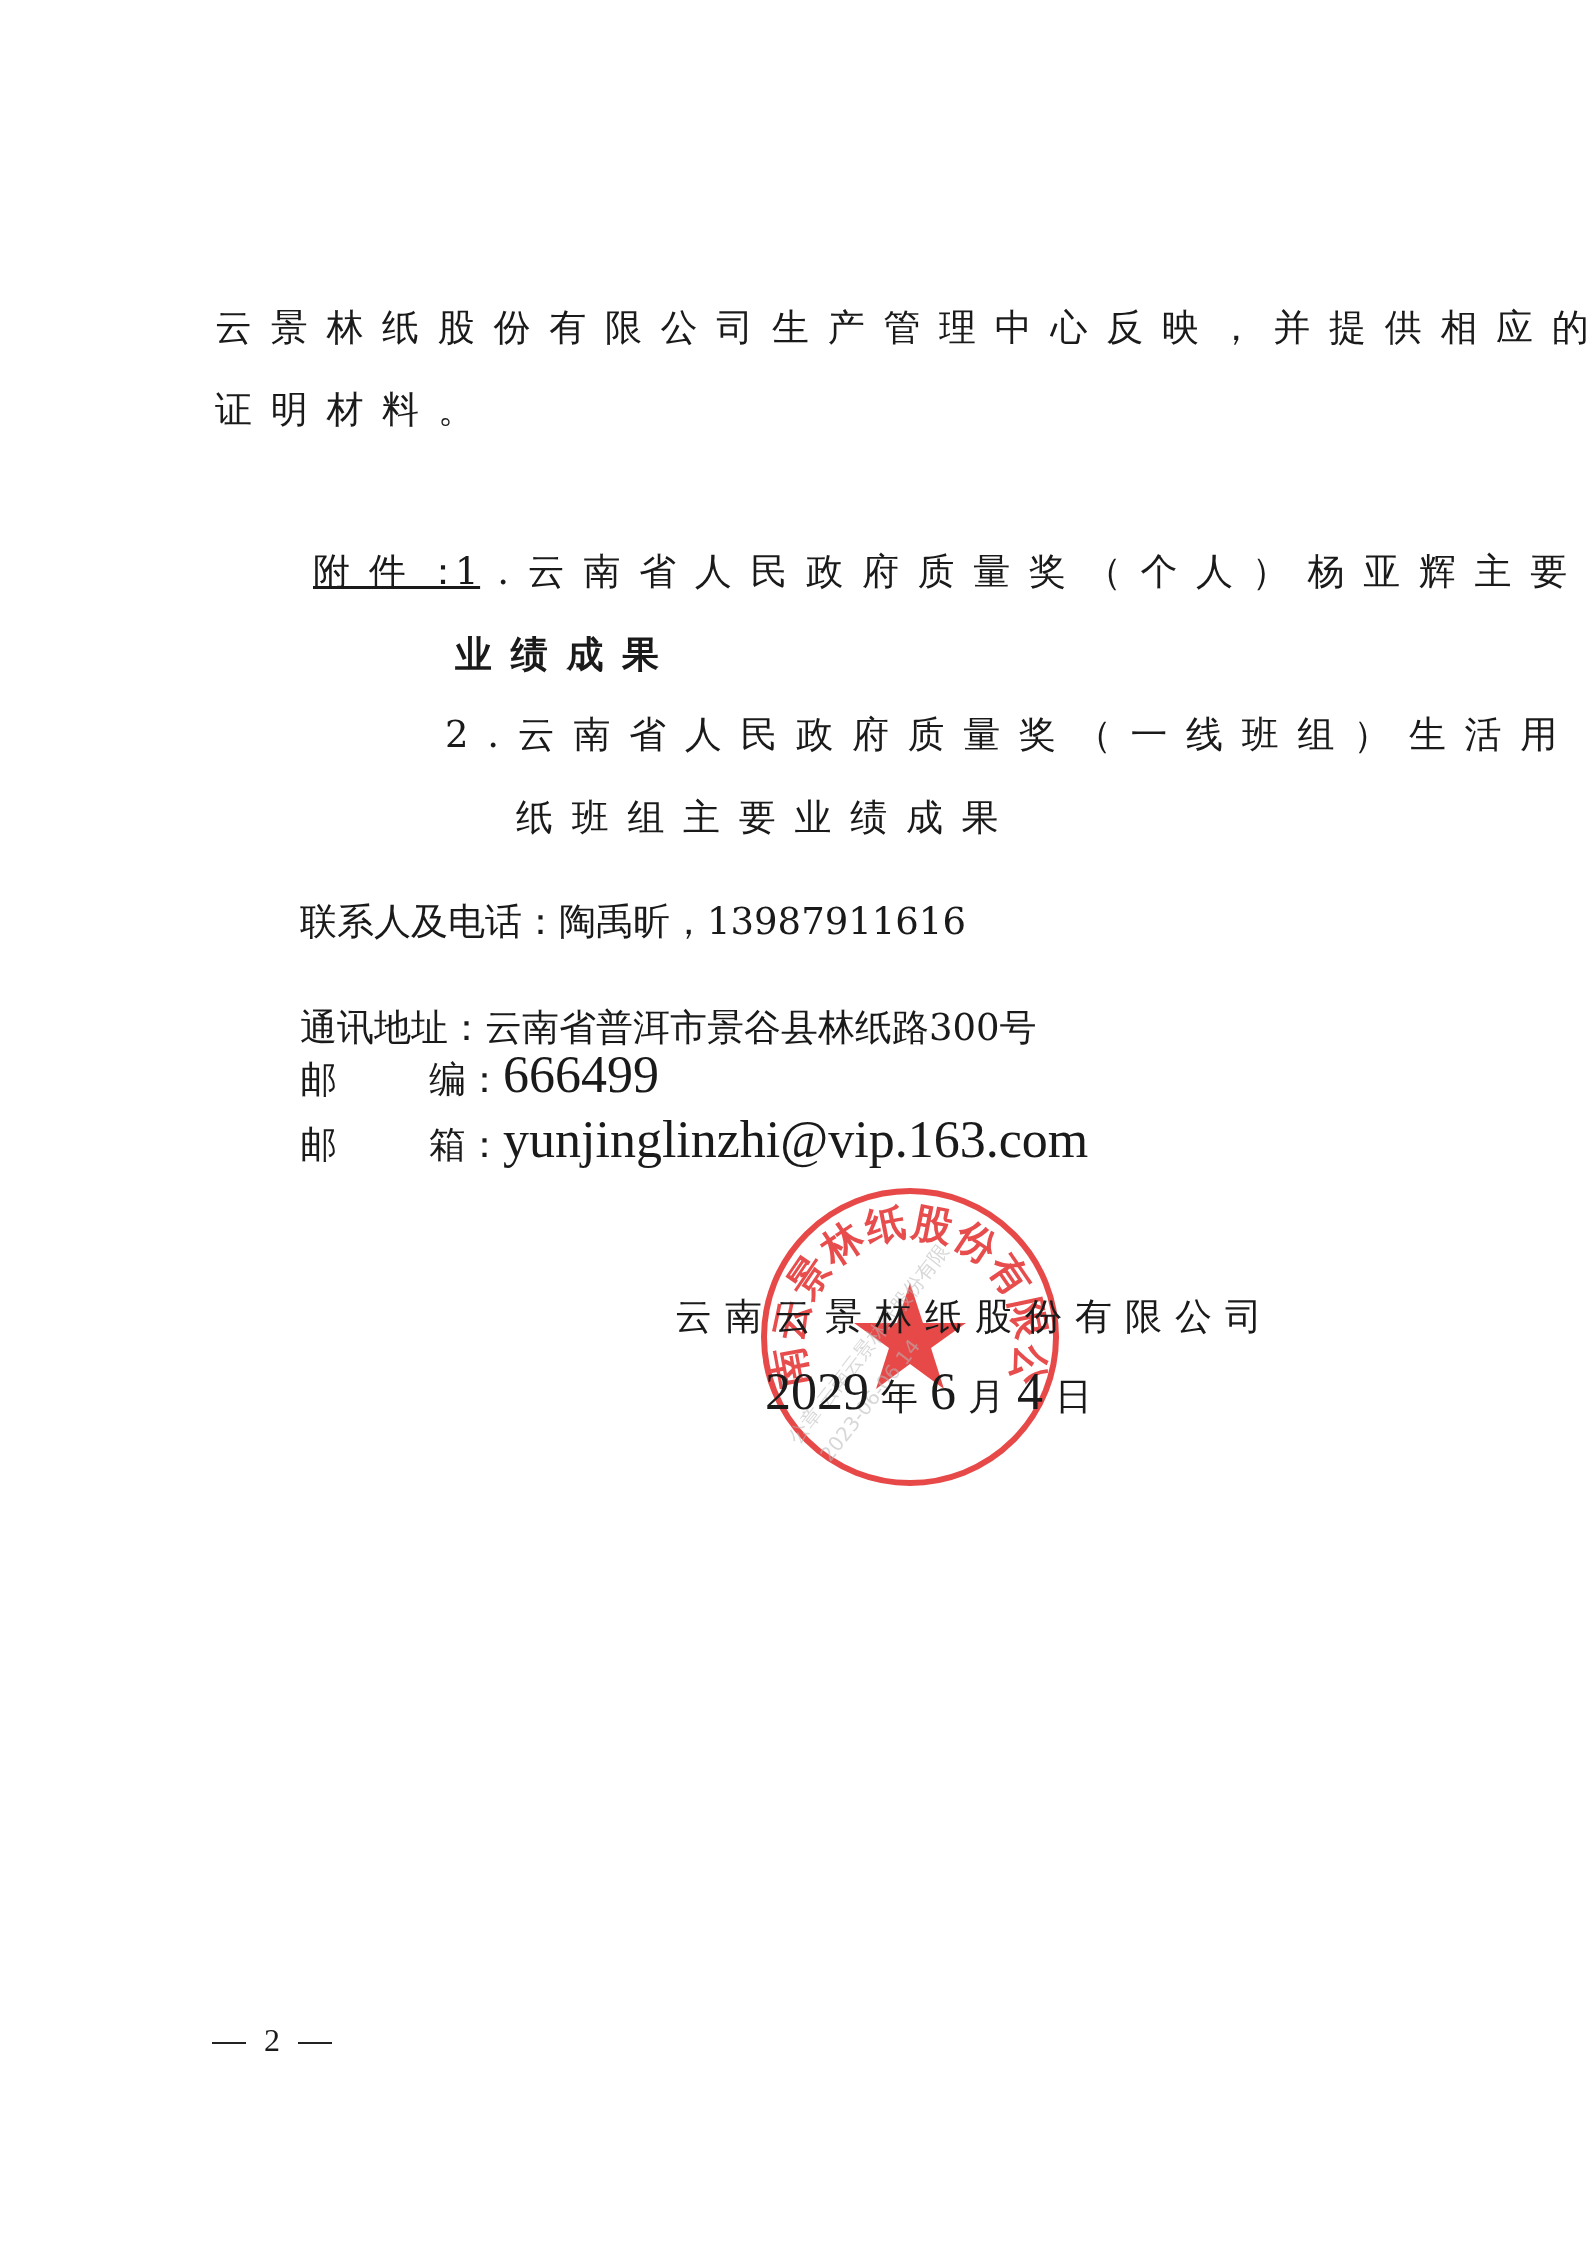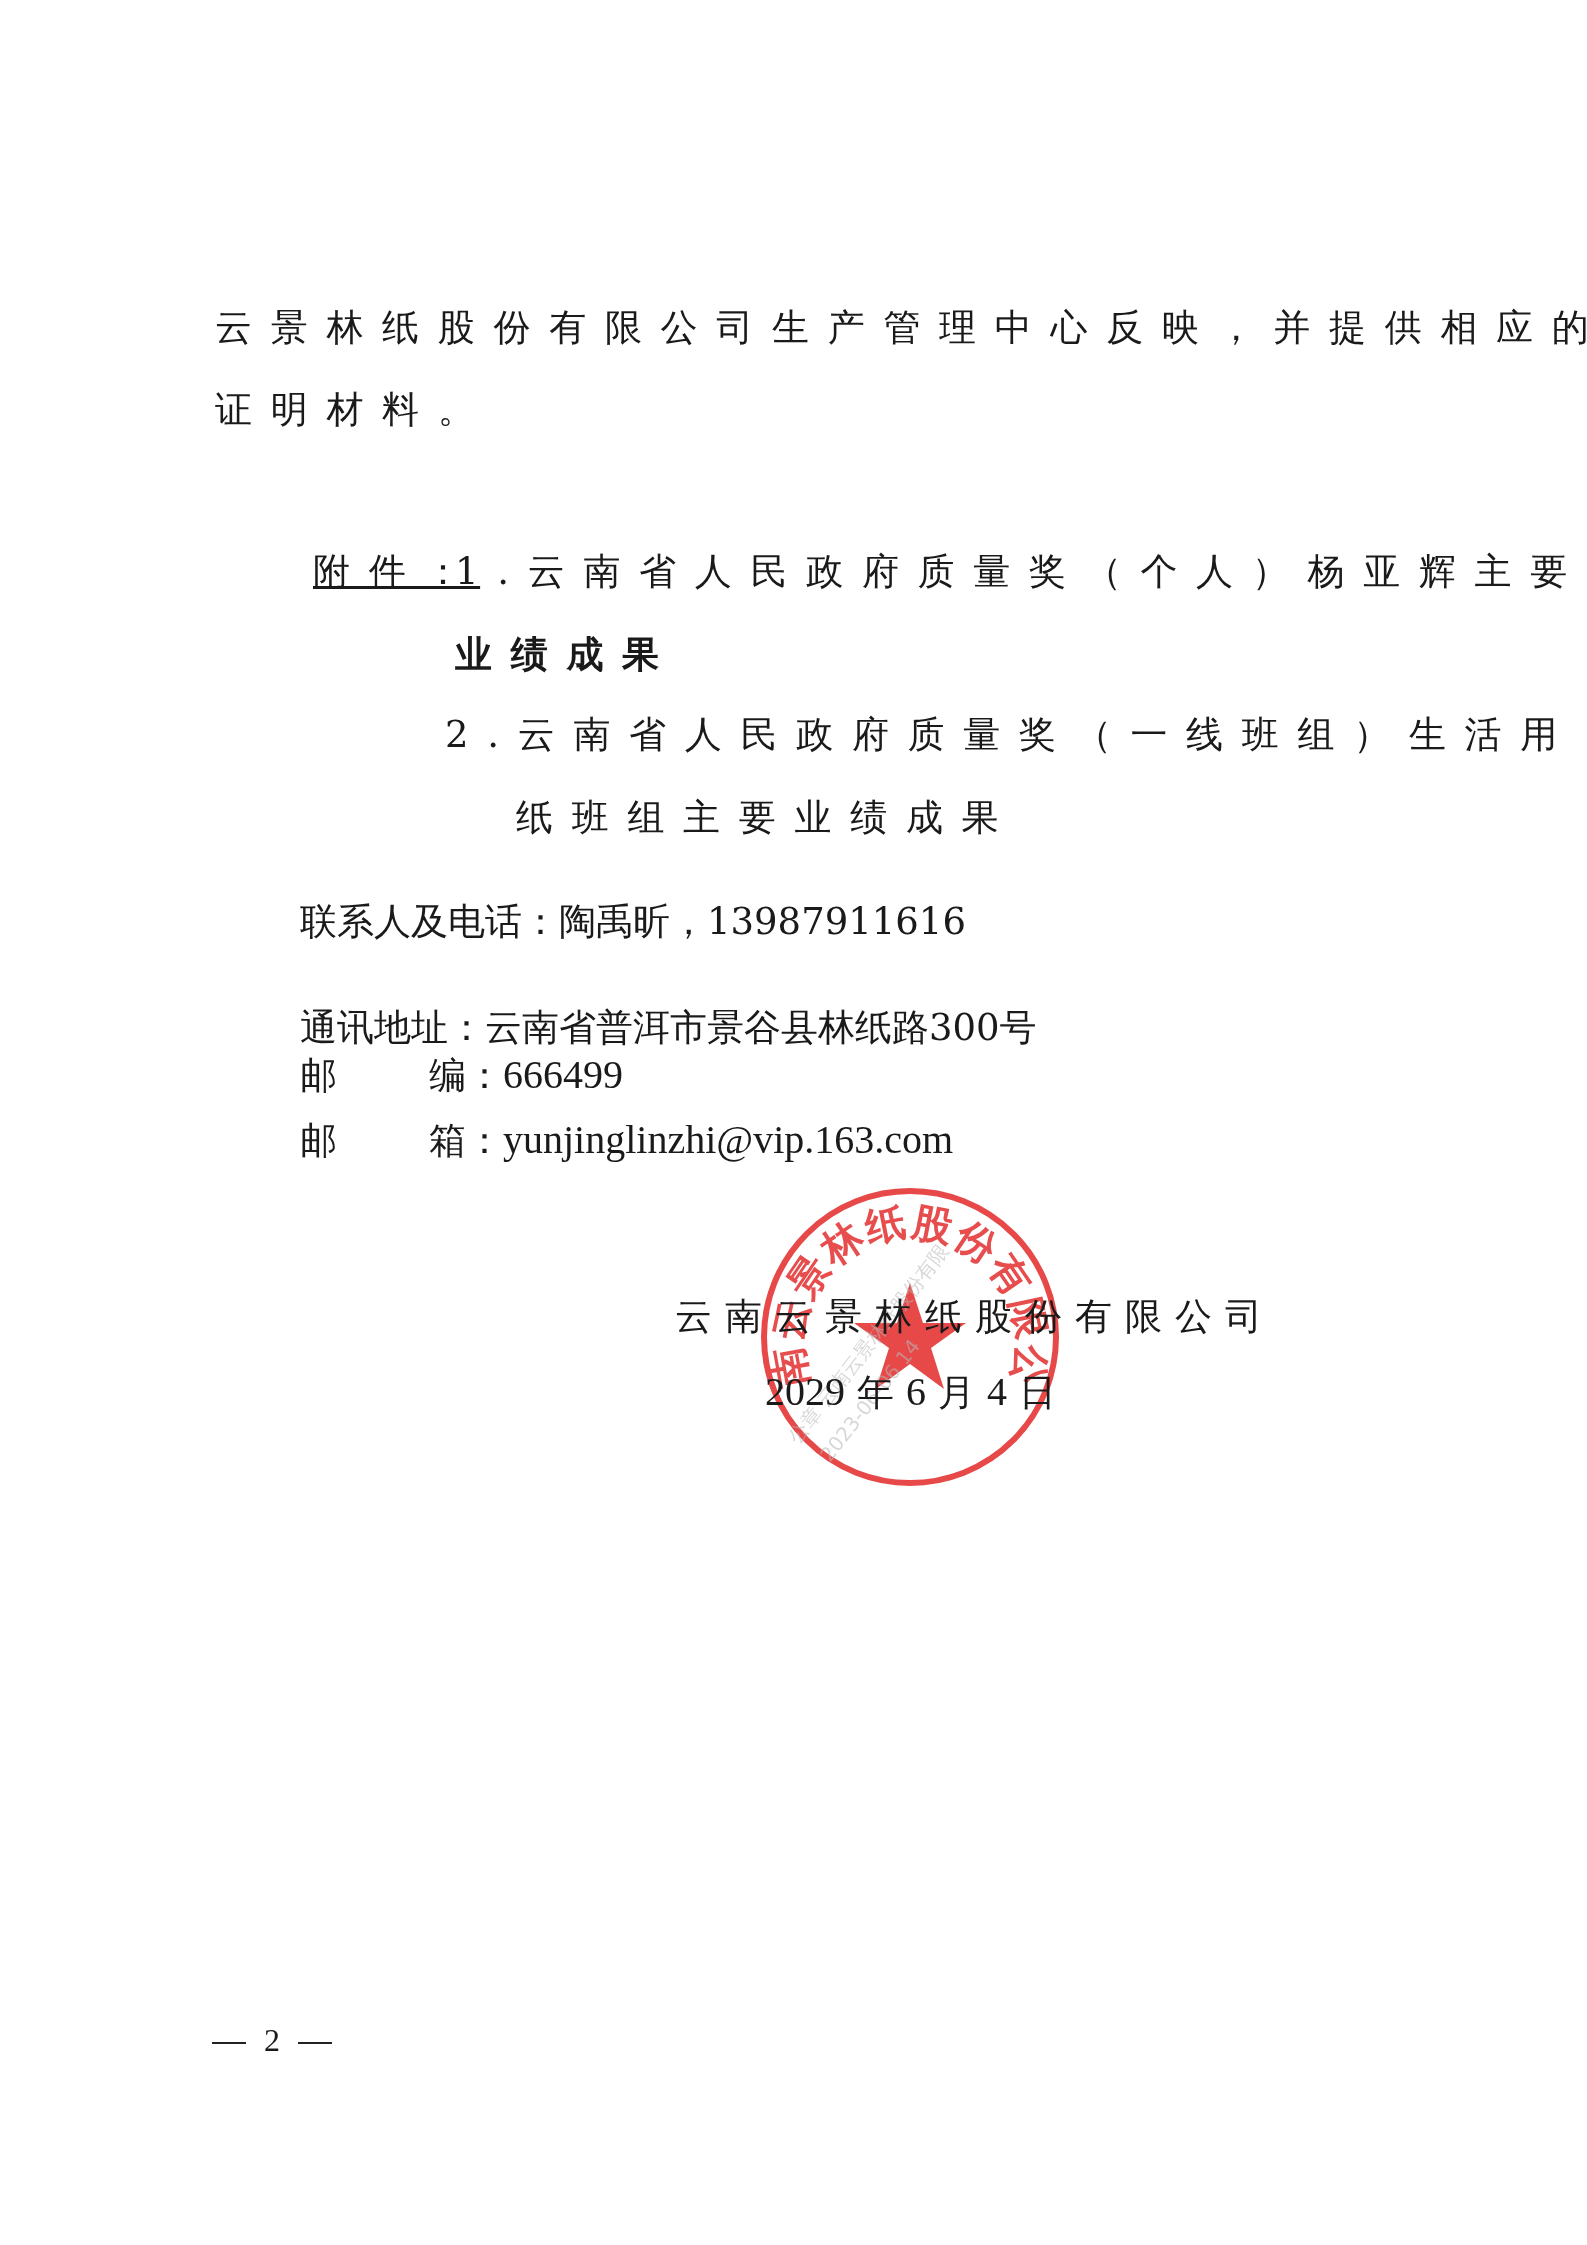--- a/index.html
+++ b/index.html
@@ -18,21 +18,21 @@
     .line {
       position: absolute;
       white-space: nowrap;
       font-size: 37px;
       line-height: 40px;
       font-weight: 300;
     }
     .spaced { letter-spacing: 18.7px; }
     .num {
       font-family: "Liberation Serif", "DejaVu Serif", serif;
-      font-size: 40px;
+      font-size: 52px;
       letter-spacing: 0;
     }
     
     #p1-l1 { left: 215px; top: 308px; }
     #p1-l2 { left: 215px; top: 390px; }
 
     
     #att-label { left: 313px; top: 552px; text-decoration: underline; }
     #att1-l1   { left: 455px; top: 552px; }
     #att1-l2   { left: 455px; top: 634px; font-weight: bold; }

